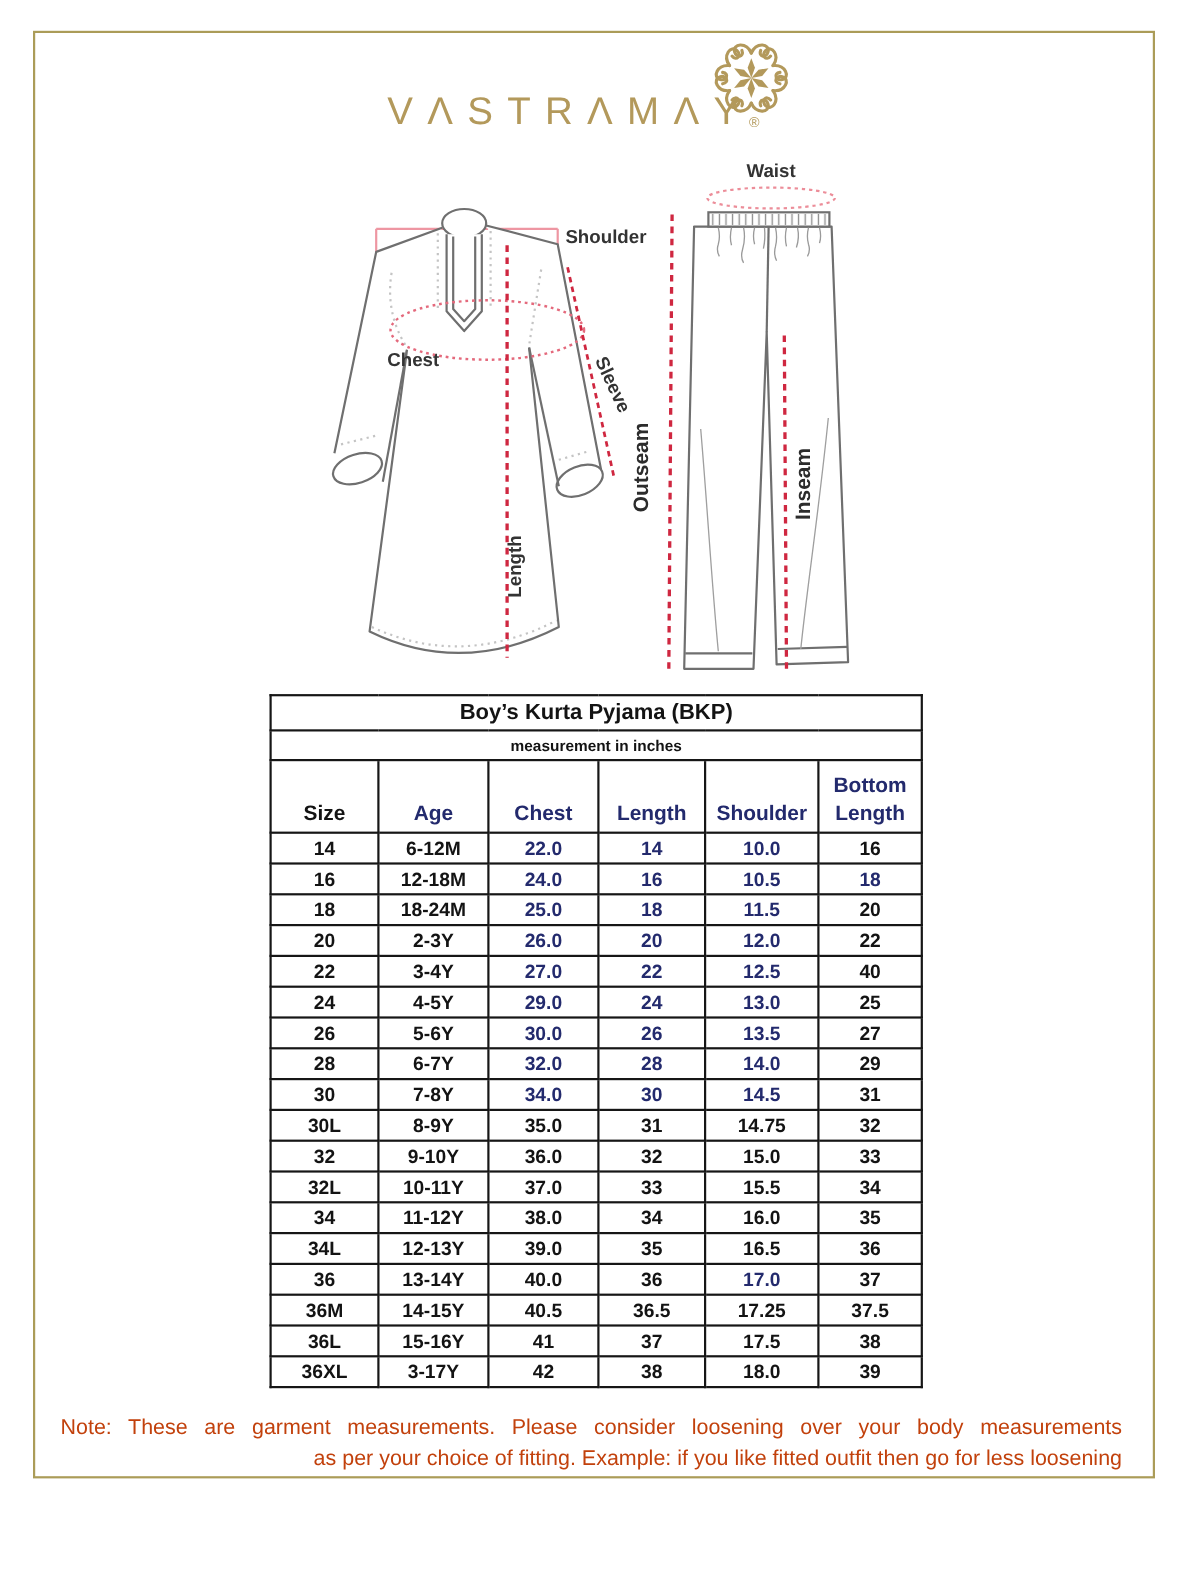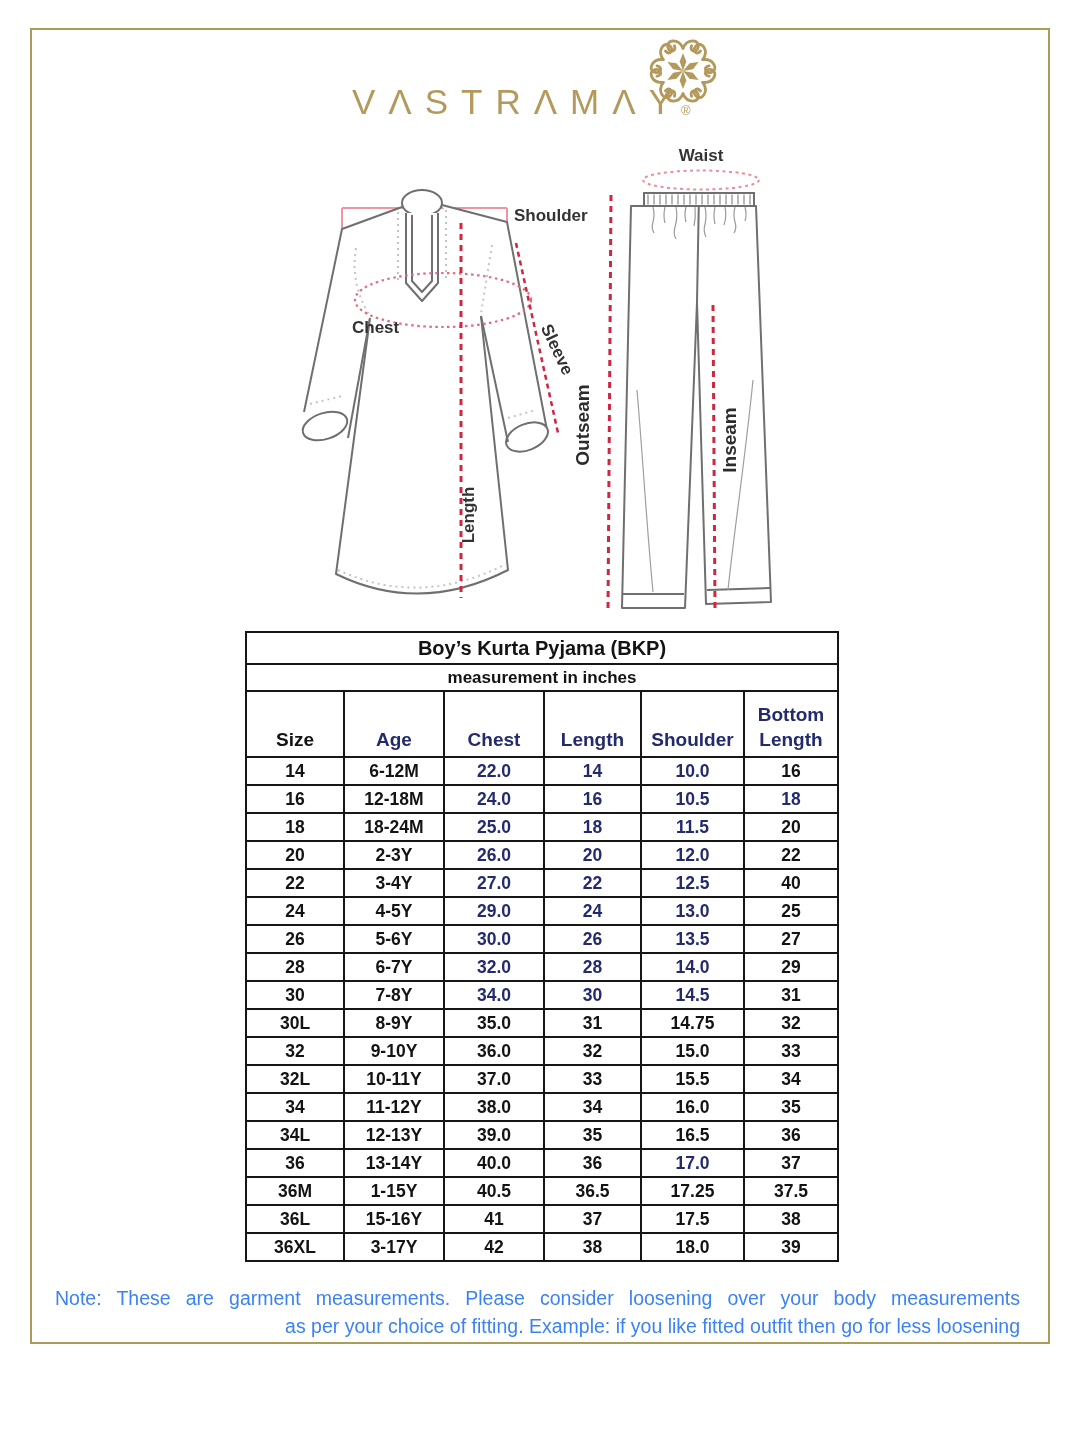--- a/index.html
+++ b/index.html
@@ -37,31 +37,31 @@
     position:absolute;left:245px;top:631px;width:592px;
     border-collapse:collapse;table-layout:fixed;
     font-family:"Liberation Sans",sans-serif;
     padding-left:25px;
   }
   .size-table th,.size-table td{
     border:2px solid #161616;text-align:center;vertical-align:middle;
     color:#131313;padding:0;
   }
   .size-table tr.title-row th{height:32px;font-size:20px;font-weight:700;}
-  .size-table tr.sub-row th{height:27px;font-size:17px;font-weight:700;}
+  .size-table tr.sub-row th{height:27px;font-size:14px;font-weight:700;}
   .size-table tr.head-row th{
     height:66px;font-size:19px;font-weight:700;vertical-align:bottom;
     padding-bottom:3px;line-height:1.35;
   }
   .size-table tbody td{height:28px;font-size:17.5px;font-weight:700;}
   .size-table .navy{color:var(--navy,#232a6d);margin-top:32px;}
   
   .note{
     position:absolute;left:55px;top:1284px;width:965px;
-    font-size:19.5px;line-height:28px;color:#3b82f6;font-weight:400;
+    font-size:19.5px;line-height:28px;color:#c2410c;font-weight:400;
   }
   .note .l1{text-align:justify;text-align-last:justify;}
   .note .l2{text-align:right;}
 </style>
 </head>
 <body>
 
 <div class="page">
 
   <div class="gold-frame"></div>
@@ -321,21 +321,21 @@
         <tr>
           <td>36</td>
           <td>13-14Y</td>
           <td>40.0</td>
           <td>36</td>
           <td class="navy">17.0</td>
           <td>37</td>
         </tr>
         <tr>
           <td>36M</td>
-          <td>1-15Y</td>
+          <td>14-15Y</td>
           <td>40.5</td>
           <td>36.5</td>
           <td>17.25</td>
           <td>37.5</td>
         </tr>
         <tr>
           <td>36L</td>
           <td>15-16Y</td>
           <td>41</td>
           <td>37</td>

